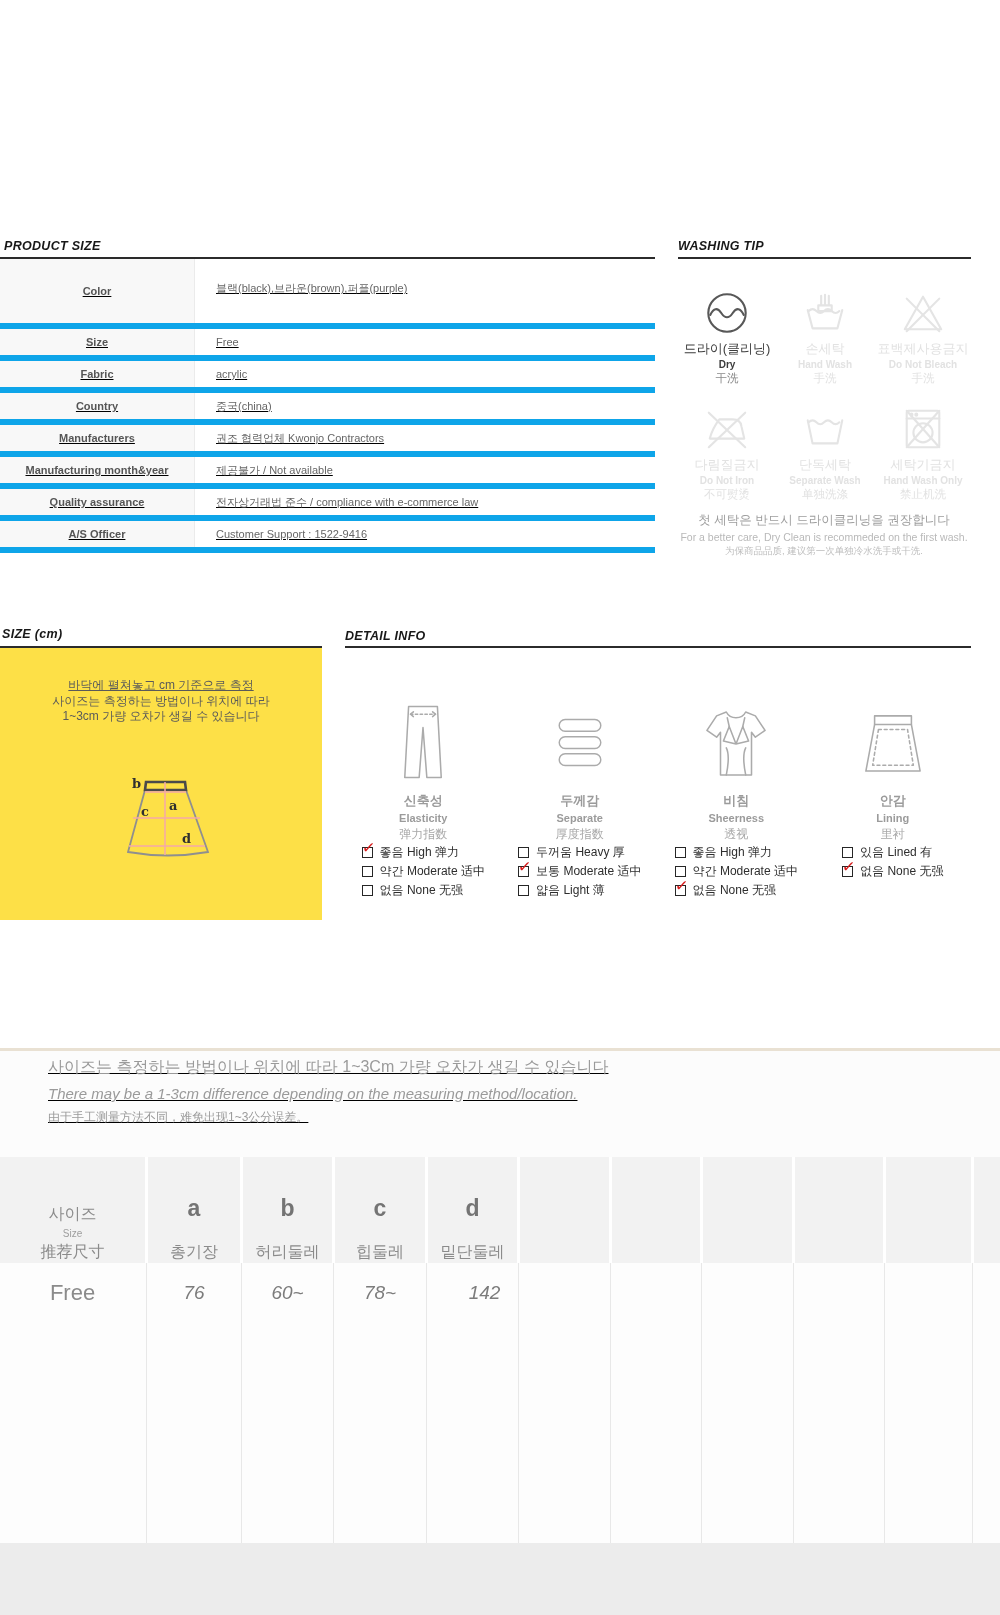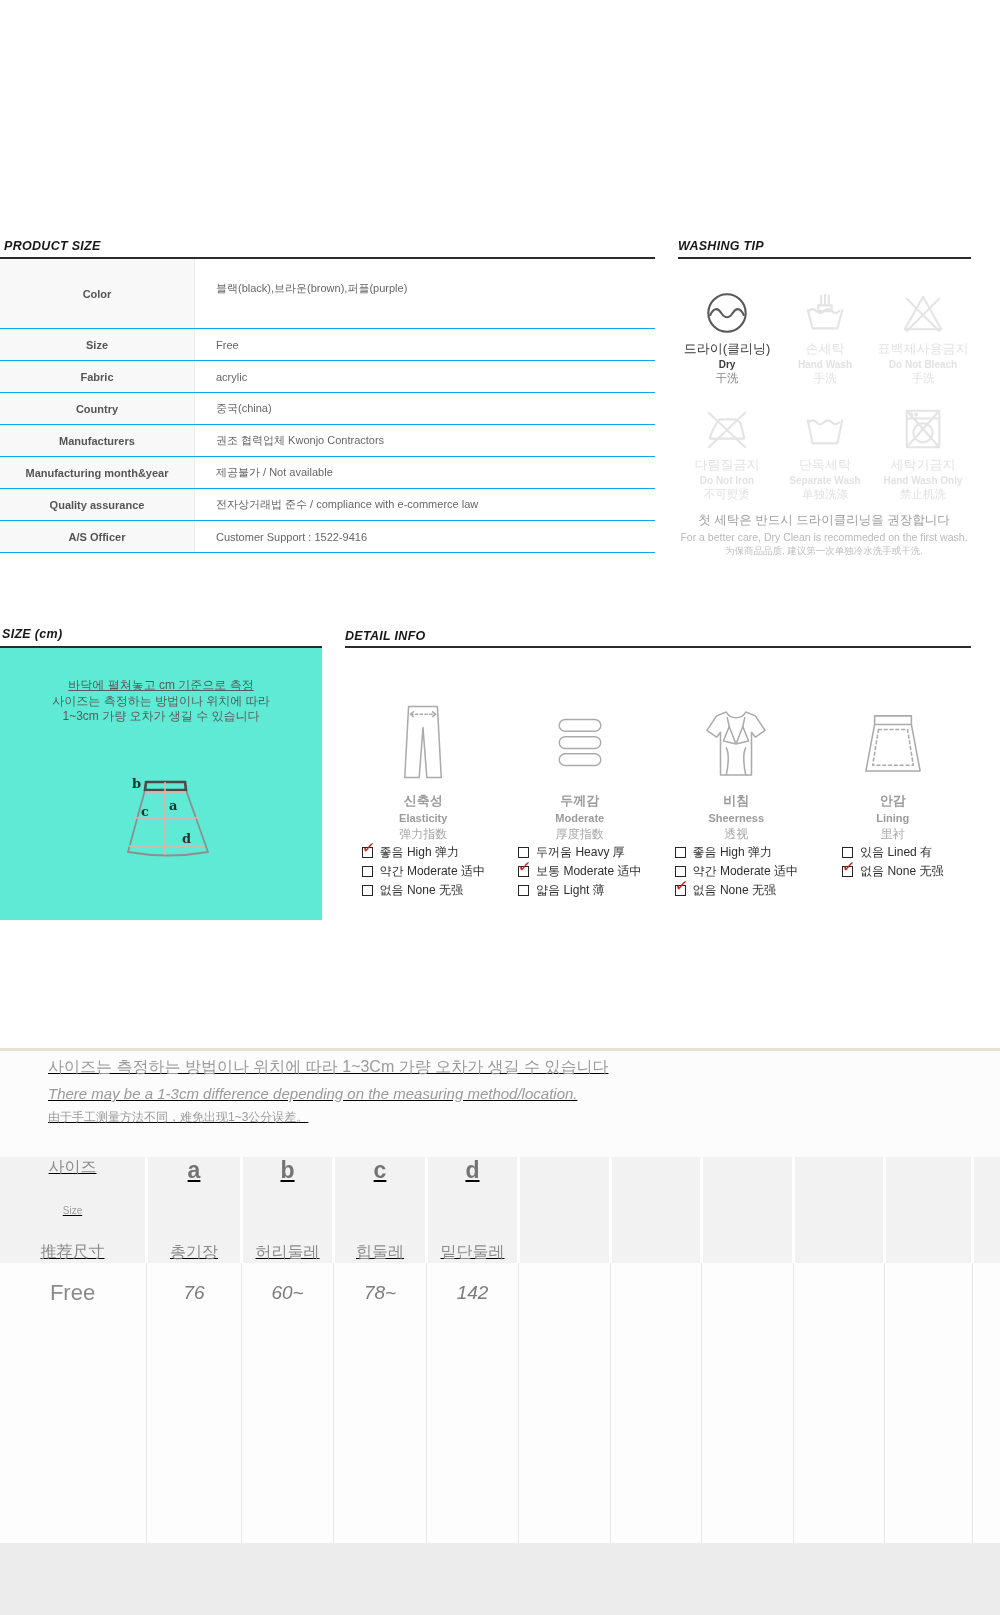--- a/index.html
+++ b/index.html
@@ -6,21 +6,21 @@
   .page { position:relative; width:1000px; height:1615px; background:#fff; overflow:hidden;
           font-family:"Liberation Sans","DejaVu Sans",sans-serif; }
 
   
   .sec-title { position:absolute; font-style:italic; font-weight:bold; font-size:12.5px;
                color:#181818; letter-spacing:.3px; }
   .rule { position:absolute; height:2px; background:#2b2b2b; }
 
   
   .pi-table { position:absolute; left:0; top:259px; width:655px; }
-  .pi-row { display:flex; border-bottom:1px solid #0ea5e9; height:32px; box-sizing:border-box; }
+  .pi-row { display:flex; border-bottom:6px solid #0ea5e9; height:32px; box-sizing:border-box;text-decoration:underline; }
   .pi-row.tall { height:70px; }
   .pi-label { width:195px; background:#f8f8f8; border-right:1px solid #ebebeb; display:flex;
               align-items:center; justify-content:center; text-align:center; font-size:11px;
               font-weight:bold; color:#555; box-sizing:border-box; padding:0 6px; }
   .pi-value { flex:1; display:flex; align-items:center; padding-left:21px; font-size:11px; color:#666; }
   .pi-row.tall .pi-value { align-items:flex-start; padding-top:22px; }
 
   
   .wt-grid { position:absolute; left:678px; top:290px; width:294px; display:grid;
              grid-template-columns:repeat(3,1fr); row-gap:20px; }
@@ -31,21 +31,21 @@
   .wt-cell .en { font-size:10px; font-weight:bold; color:#3c3c3c; margin-top:1px; }
   .wt-cell .zh { font-size:11.5px; color:#8a8a8a; margin-top:1px; }
   .wt-cell.faded svg { stroke:#e4e4e4; }
   .wt-cell.faded .ko, .wt-cell.faded .en, .wt-cell.faded .zh { color:#e2e2e2; }
   .wt-note { position:absolute; left:668px; top:512px; width:312px; text-align:center; }
   .wt-note .n1 { font-size:12.5px; color:#9d9d9d; }
   .wt-note .n2 { font-size:10.5px; color:#b9b9b9; margin-top:2px; }
   .wt-note .n3 { font-size:9.5px; color:#bdbdbd; margin-top:2px; }
 
   
-  .sz-box { position:absolute; left:0; top:648px; width:322px; height:272px; background:#5eead4; }
+  .sz-box { position:absolute; left:0; top:648px; width:322px; height:272px; background:#fde047; }
   .sz-text { margin:0; padding-top:30px; text-align:center; font-size:12px; line-height:15.5px; color:#5a5a5a; }
   .sz-text .u { text-decoration:underline; }
   .sz-skirt { position:absolute; left:124px; top:124px; }
   .sz-skirt text { font-family:"DejaVu Serif",serif; font-weight:bold; font-size:13px; fill:#2f2f2f; }
 
   
   .di-grid { position:absolute; left:345px; top:698px; width:626px; display:grid;
              grid-template-columns:repeat(4,1fr); }
   .di-col { text-align:center; }
   .di-iconwrap { height:90px; display:flex; align-items:center; justify-content:center; }
@@ -63,21 +63,21 @@
   
   .notice-divider { position:absolute; left:0; top:1048px; width:1000px; height:3px; background:#e9e1d3; }
   .notice-band { position:absolute; left:0; top:1051px; width:1000px; height:106px; background:#fcfcfc; }
   .notice-text { position:absolute; left:48px; top:1057px;text-decoration:underline; }
   .nt-ko { font-size:16px; color:#9a9a9a; }
   .nt-en { font-size:15px; font-style:italic; color:#9a9a9a; margin-top:7px; }
   .nt-zh { font-size:12px; color:#9a9a9a; margin-top:7px; }
 
   
   .th-cell { position:absolute; top:1157px; height:106px; background:#f2f2f2; display:flex;
-             flex-direction:column; align-items:center; justify-content:space-between;text-decoration:underline; }
+             flex-direction:column; align-items:center; justify-content:flex-end; }
   .h-ko { font-size:16px; color:#8b8b8b; }
   .h-en { font-size:10px; color:#9d9d9d; margin-top:3px; }
   .h-zh { font-size:16px; color:#8b8b8b; margin-top:3px; }
   .h-letter { font-size:23px; font-weight:bold; color:#747474; }
   .h-sub { font-size:16px; color:#8b8b8b; margin-top:20px; }
   .tbl-body-band { position:absolute; left:0; top:1263px; width:1000px; height:280px; background:#fdfdfd; }
   .tbl-vline { position:absolute; top:1263px; height:280px; width:1px; background:#e8e8e8; }
   .tbl-val { position:absolute; top:1282px; text-align:center; font-size:19px; font-style:italic; color:#7c7c7c; }
   .tbl-size-val { position:absolute; top:1280px; left:0; width:145px; text-align:center; font-size:22px; color:#8b8b8b; }
   .footer-band { position:absolute; left:0; top:1543px; width:1000px; height:72px; background:#ececec; }
@@ -250,21 +250,21 @@
 
     <div class="di-col">
       <div class="di-iconwrap">
         <svg width="54" height="56" viewBox="0 0 56 62">
           <rect x="5" y="5" width="46" height="13" rx="6.5"></rect>
           <rect x="5" y="24" width="46" height="13" rx="6.5"></rect>
           <rect x="5" y="43" width="46" height="13" rx="6.5"></rect>
         </svg>
       </div>
       <div class="di-ko">두께감</div>
-      <div class="di-en">Moderate</div>
+      <div class="di-en">Separate</div>
       <div class="di-zh">厚度指数</div>
       <div class="di-opts">
         <div class="di-opt">
           <span class="cb"></span>
           <span>두꺼움 Heavy 厚</span>
         </div>
         <div class="di-opt">
           <span class="cb on"></span>
           <span>보통 Moderate 适中</span>
         </div>
@@ -372,16 +372,16 @@
   <div class="tbl-vline" style="left:609.5px;"></div>
   <div class="tbl-vline" style="left:700.5px;"></div>
   <div class="tbl-vline" style="left:792.5px;"></div>
   <div class="tbl-vline" style="left:883.5px;"></div>
   <div class="tbl-vline" style="left:971.5px;"></div>
 
   <div class="tbl-size-val">Free</div>
   <div class="tbl-val" style="left:148px; width:92px;">76</div>
   <div class="tbl-val" style="left:243px; width:89px;">60~</div>
   <div class="tbl-val" style="left:335px; width:90px;">78~</div>
-  <div class="tbl-val" style="left:428px; width:89px;">142</div>
+  <div class="tbl-val" style="left:428px; width:89px;padding-left:12px;">142</div>
 
   <div class="footer-band"></div>
 </div>
 
 </body></html>

